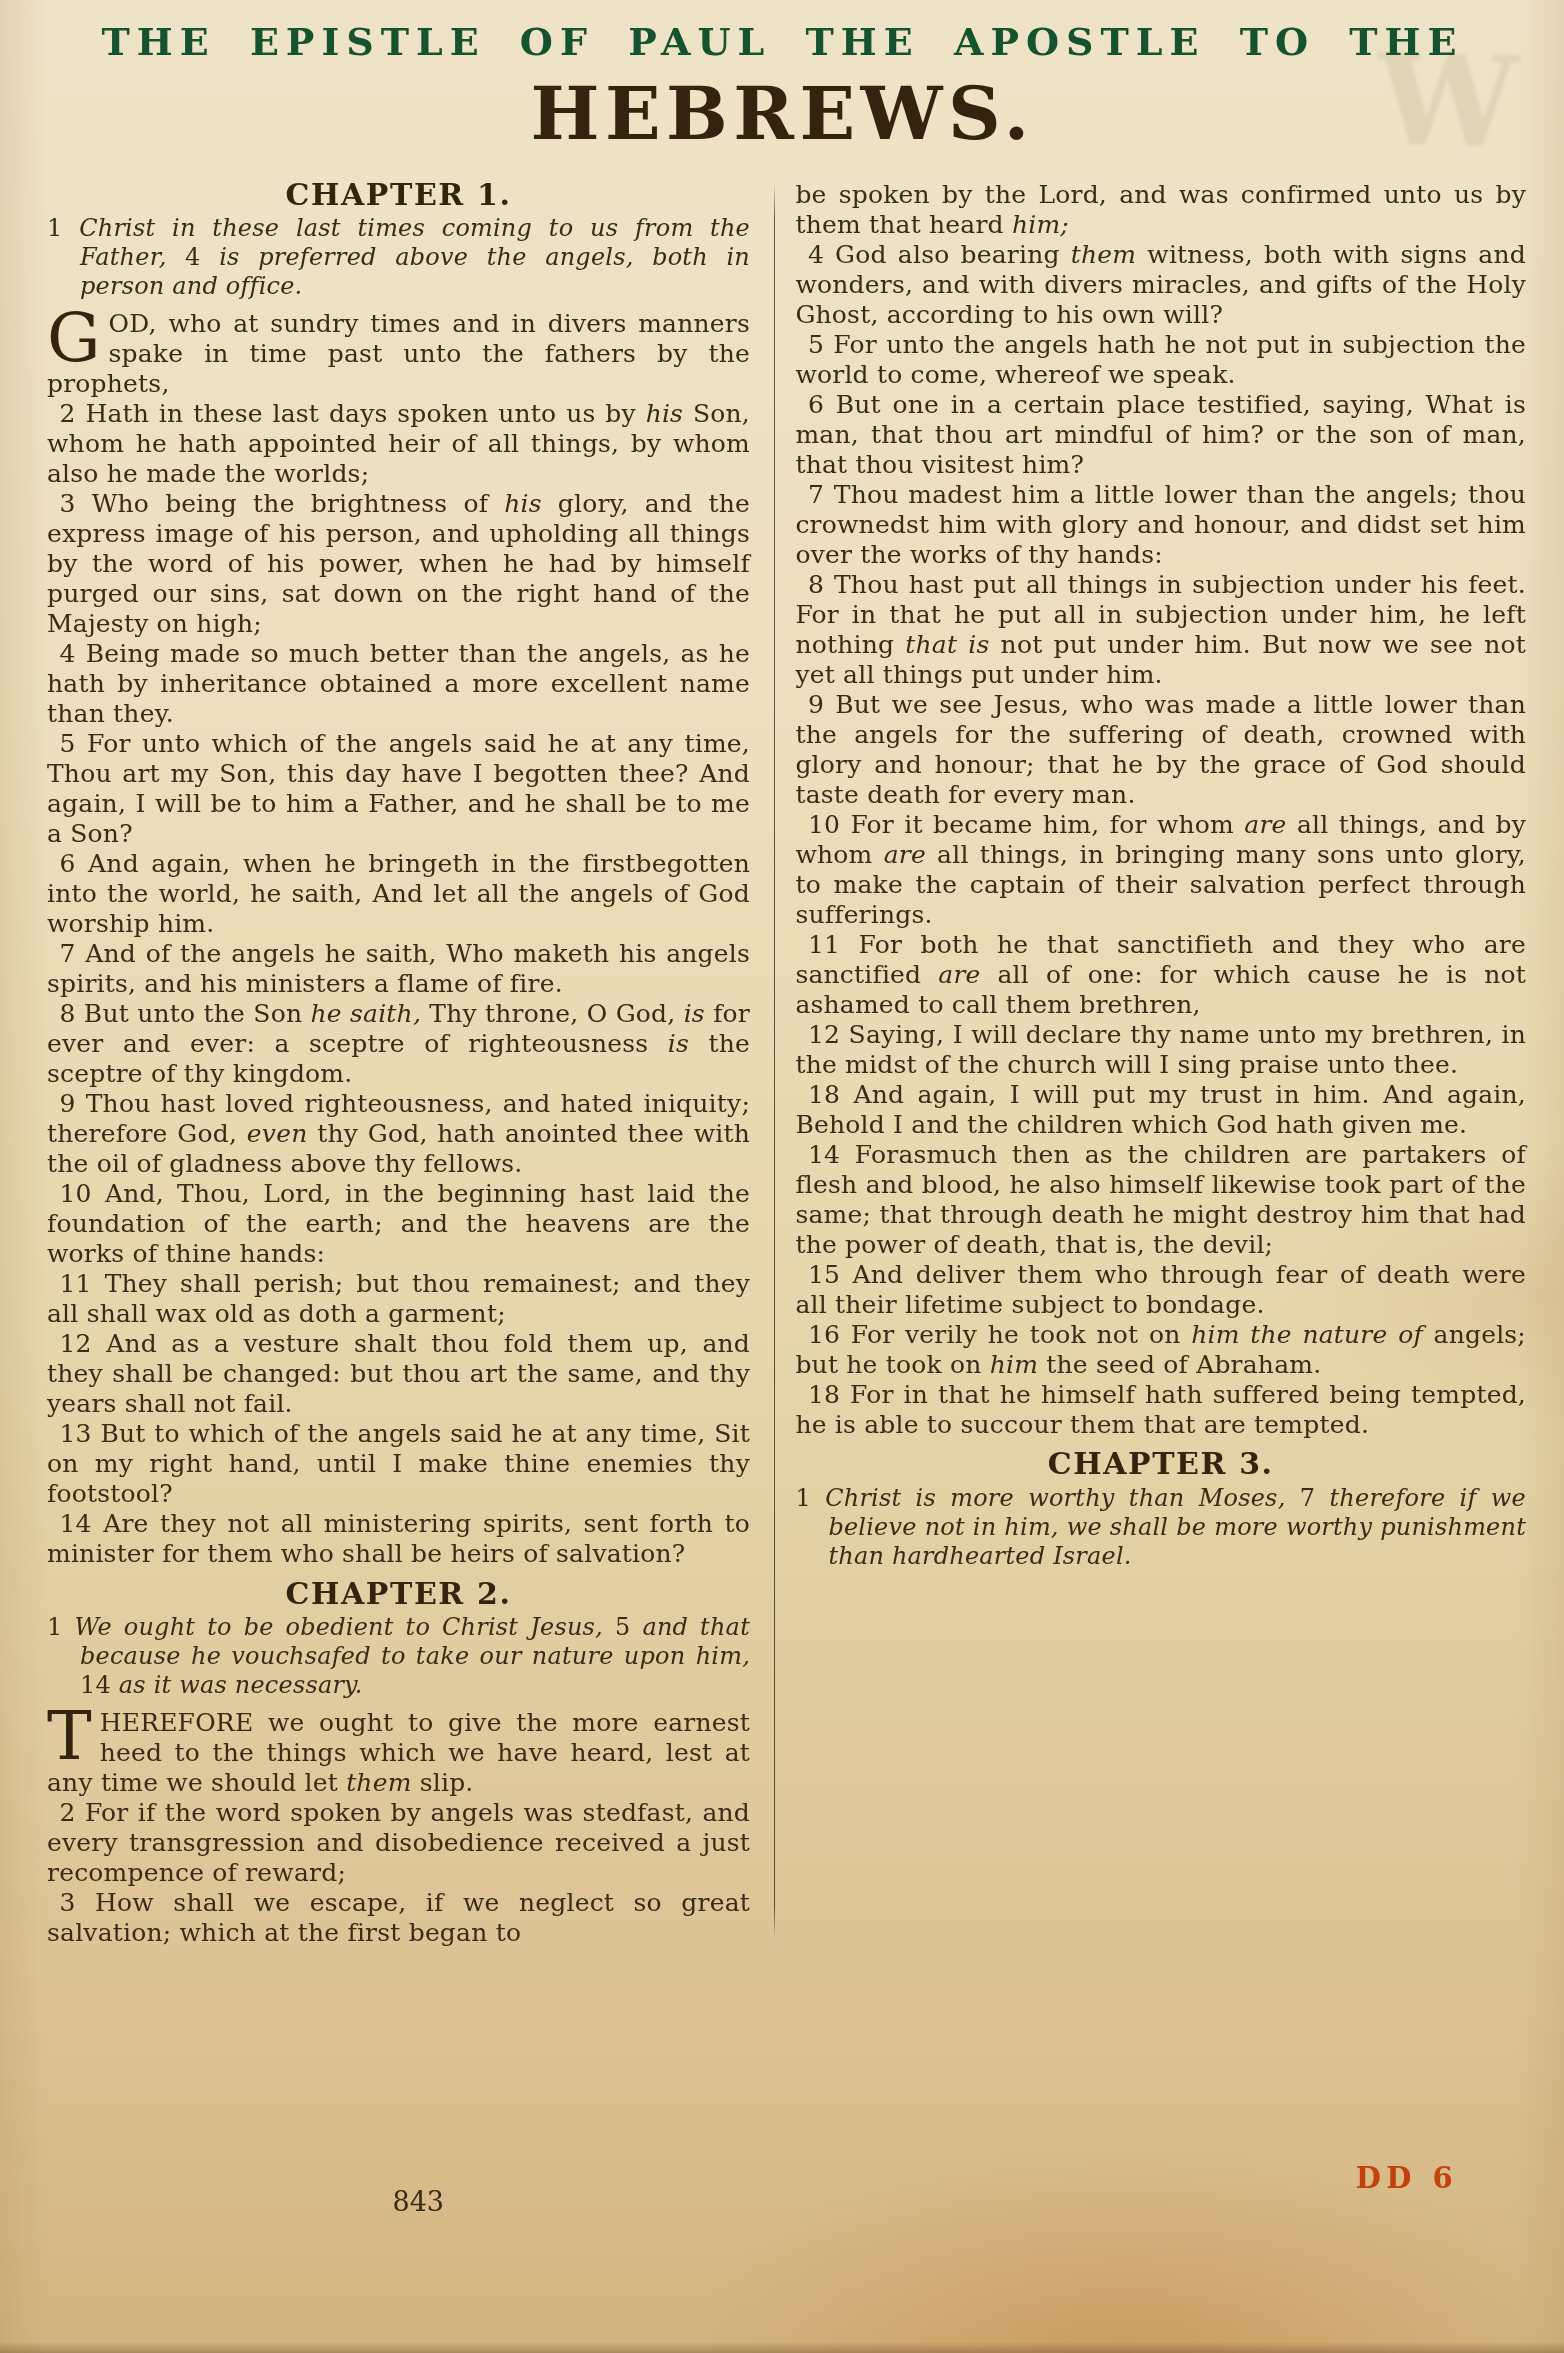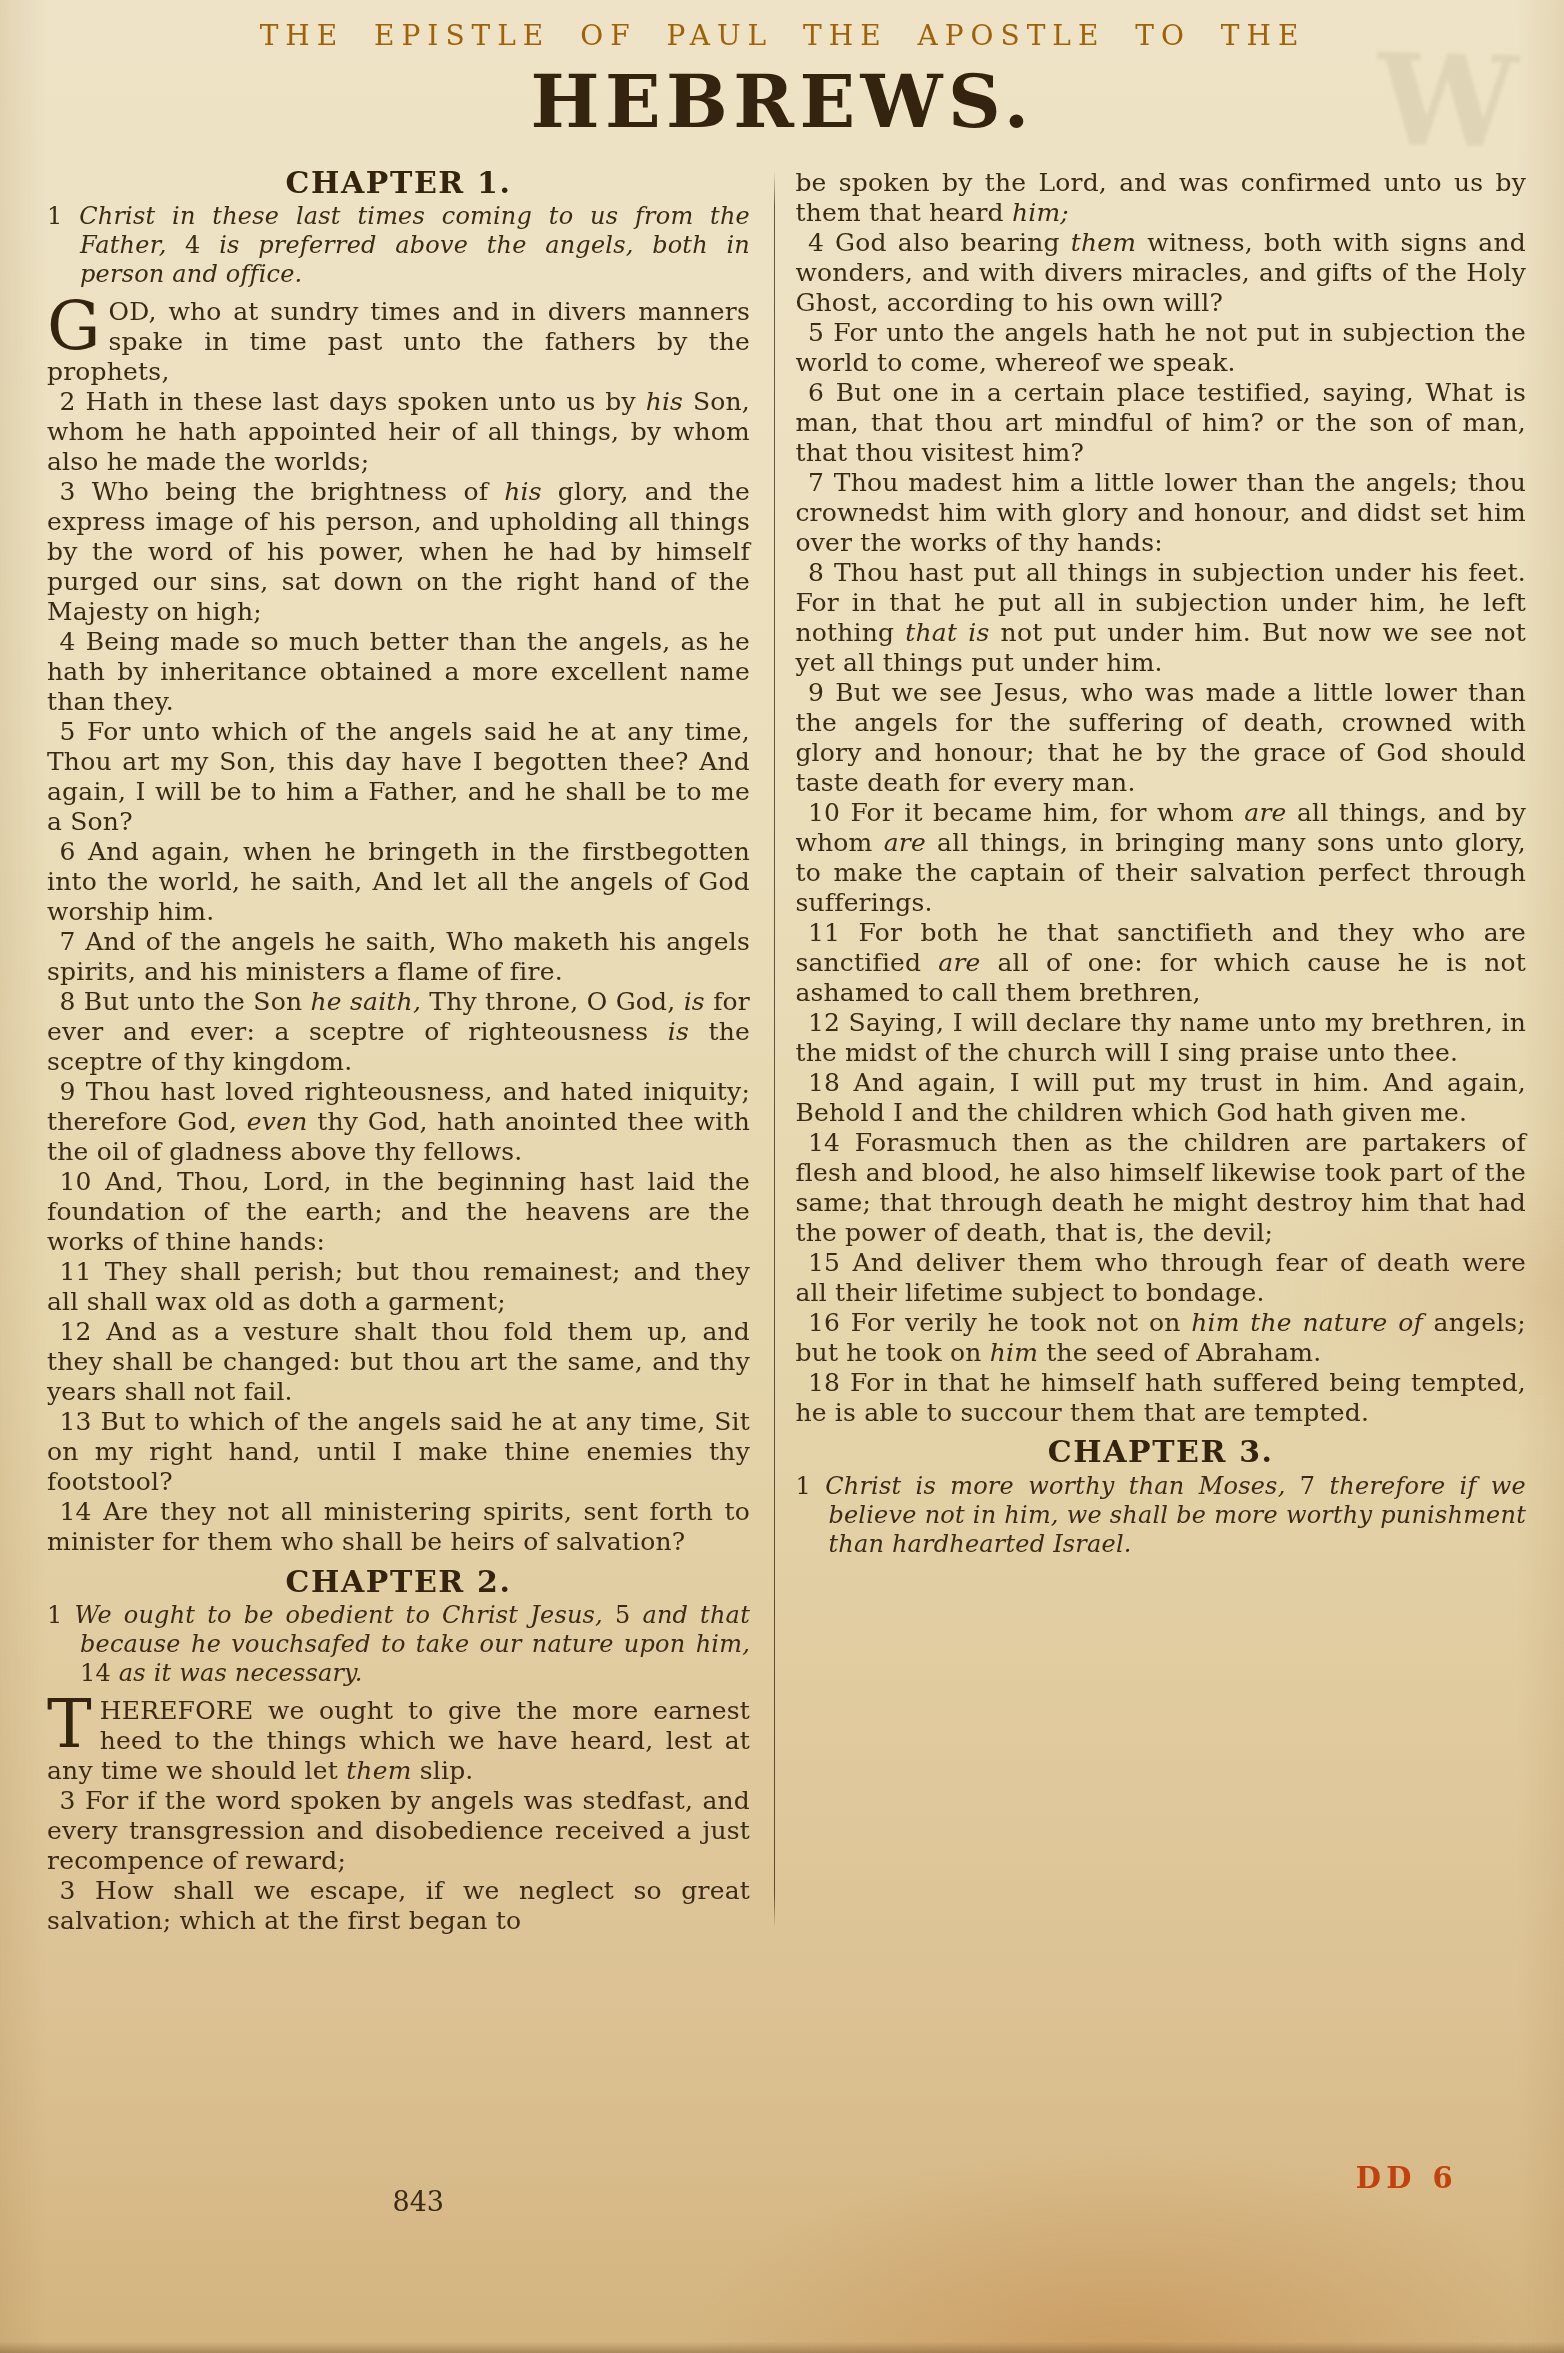--- a/index.html
+++ b/index.html
@@ -20,23 +20,23 @@
   .ghost-w {
     position: absolute; top: 28px; left: 1377px;
     font-size: 125px; font-weight: bold;
     color: rgba(100, 88, 52, 0.10);
     filter: blur(1.6px);
     transform: rotate(1.5deg);
     user-select: none;
   }
   .header { text-align: center; padding-top: 19px; position: relative; }
   .header-line1 {
-    font-size: 28px; font-weight: normal;
+    font-size: 38px; font-weight: bold;
     letter-spacing: 7px; word-spacing: 14px;
-    color: #a16207;
+    color: #14532d;
   }
   .header-line2 {
     font-size: 73px; font-weight: bold;
     letter-spacing: 5.5px; margin-top: 6.3px;
     color: #33230f;
   }
   .cols {
     display: flex;
     margin: 23.5px 39px 0 47px;
     align-items: stretch;
@@ -121,21 +121,21 @@
         <p class="verse">10 And, Thou, Lord, in the beginning hast laid the foundation of the earth; and the heavens are the works of thine hands:</p>
         <p class="verse">11 They shall perish; but thou remainest; and they all shall wax old as doth a garment;</p>
         <p class="verse">12 And as a vesture shalt thou fold them up, and they shall be changed: but thou art the same, and thy years shall not fail.</p>
         <p class="verse">13 But to which of the angels said he at any time, Sit on my right hand, until I make thine enemies thy footstool?</p>
         <p class="verse">14 Are they not all ministering spirits, sent forth to minister for them who shall be heirs of salvation?</p>
       </div>
     <p class="chapter-heading">CHAPTER 2.</p>
     <p class="summary">1 <i>We ought to be obedient to Christ Jesus,</i> 5 <i>and that because he vouchsafed to take our nature upon him,</i> 14 <i>as it was necessary.</i></p>
     <div>
         <p class="verse has-dropcap"><span class="dropcap">T</span>HEREFORE we ought to give the more earnest heed to the things which we have heard, lest at any time we should let <i>them</i> slip.</p>
-        <p class="verse">3 For if the word spoken by angels was stedfast, and every transgression and disobedience received a just recompence of reward;</p>
+        <p class="verse">2 For if the word spoken by angels was stedfast, and every transgression and disobedience received a just recompence of reward;</p>
         <p class="verse">3 How shall we escape, if we neglect so great salvation; which at the first began to</p>
       </div>
   </div>
   <div class="divider"></div>
   <div class="col-right">
     <p class="cont">be spoken by the Lord, and was confirmed unto us by them that heard <i>him;</i></p>
     <div>
         <p class="verse">4 God also bearing <i>them</i> witness, both with signs and wonders, and with divers miracles, and gifts of the Holy Ghost, according to his own will?</p>
         <p class="verse">5 For unto the angels hath he not put in subjection the world to come, whereof we speak.</p>
         <p class="verse">6 But one in a certain place testified, saying, What is man, that thou art mindful of him? or the son of man, that thou visitest him?</p>

